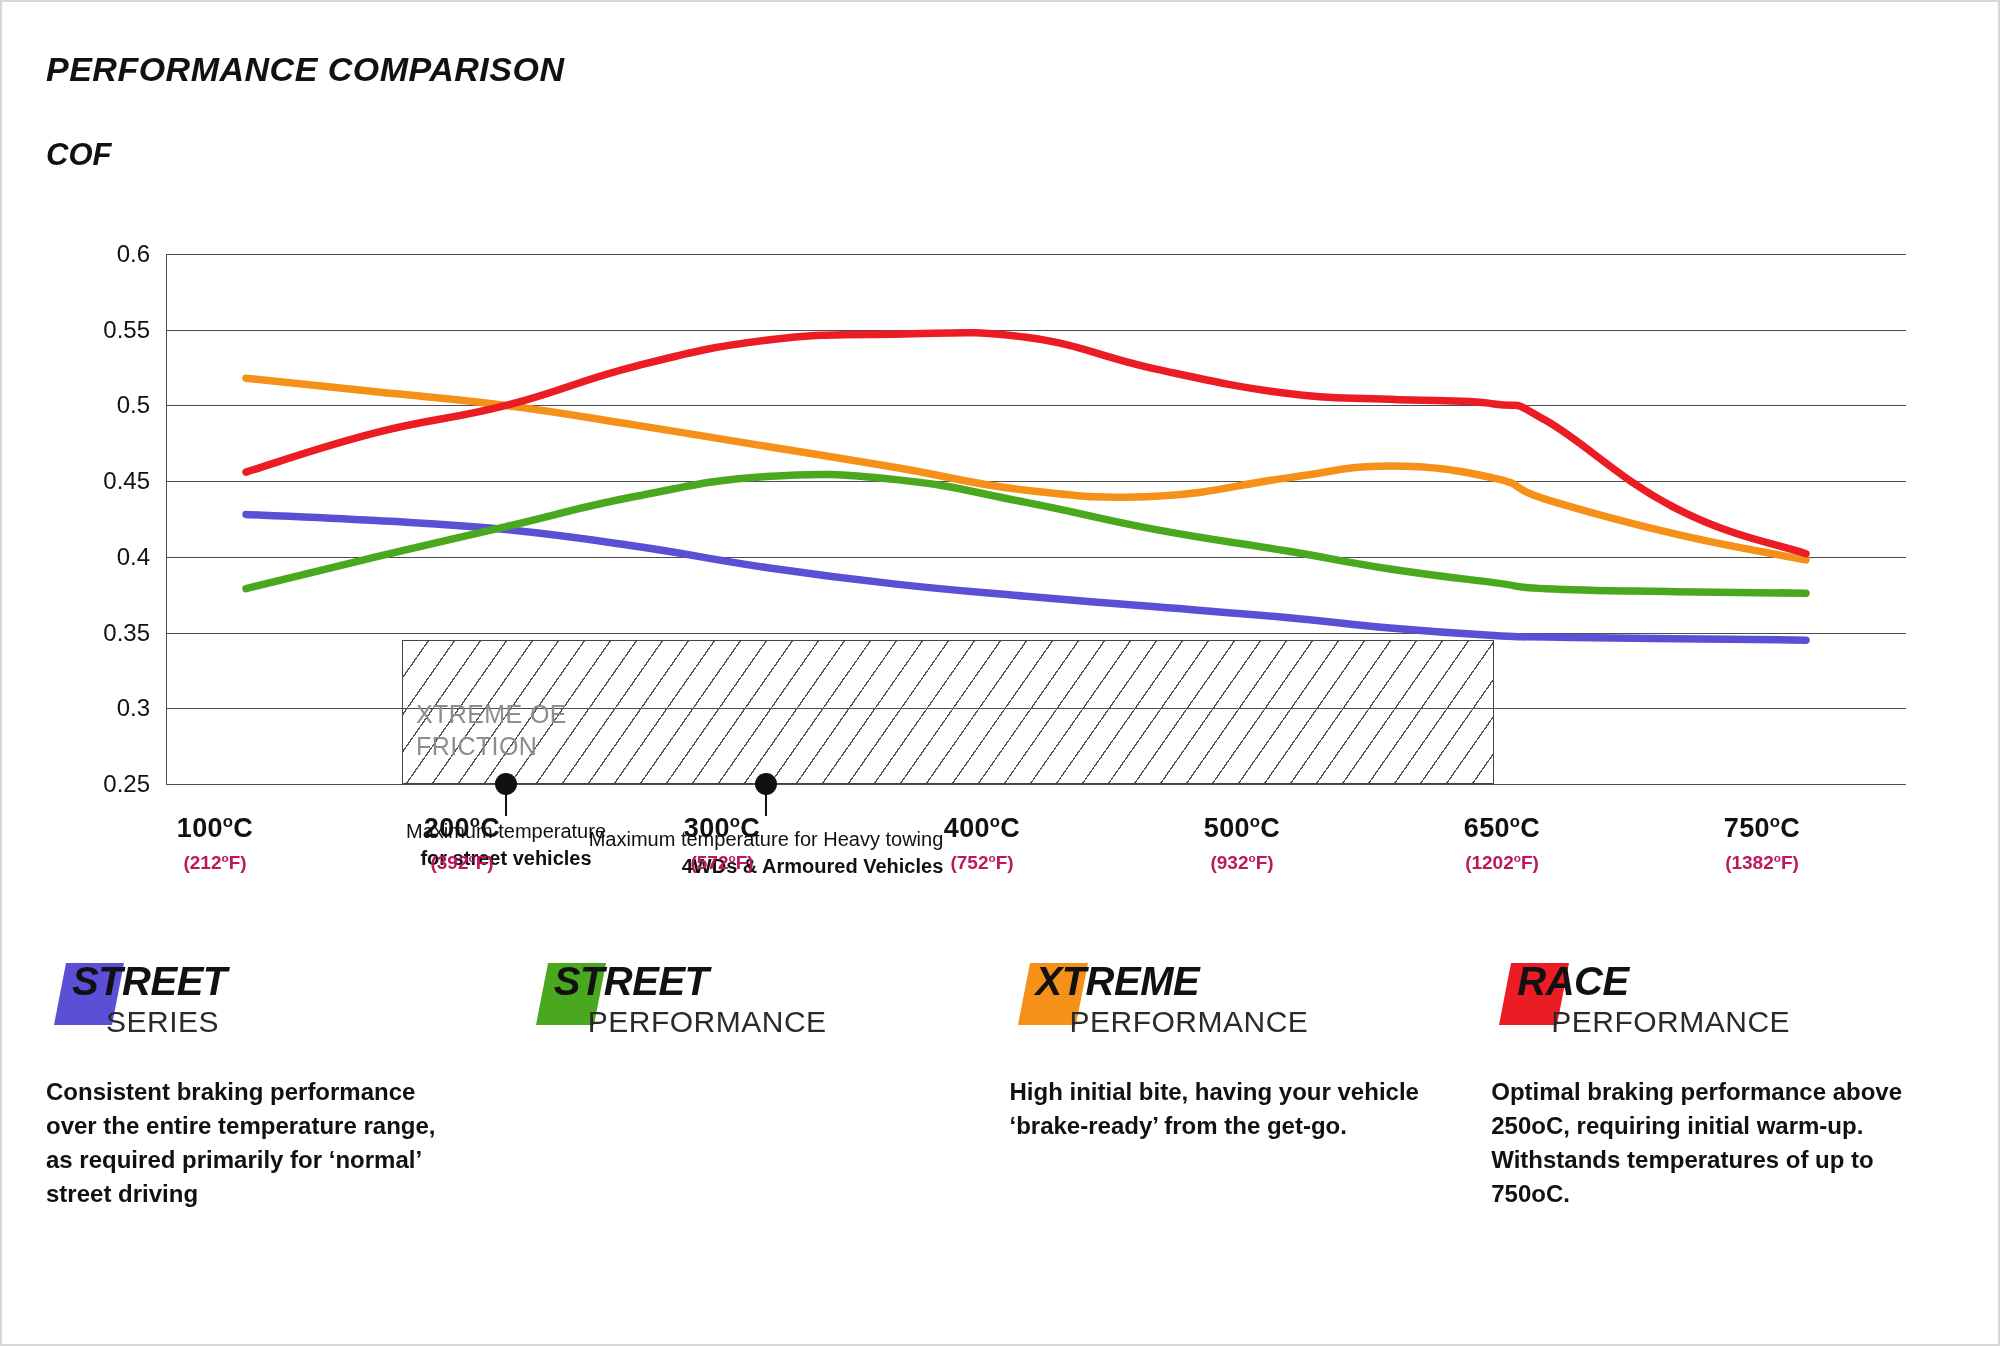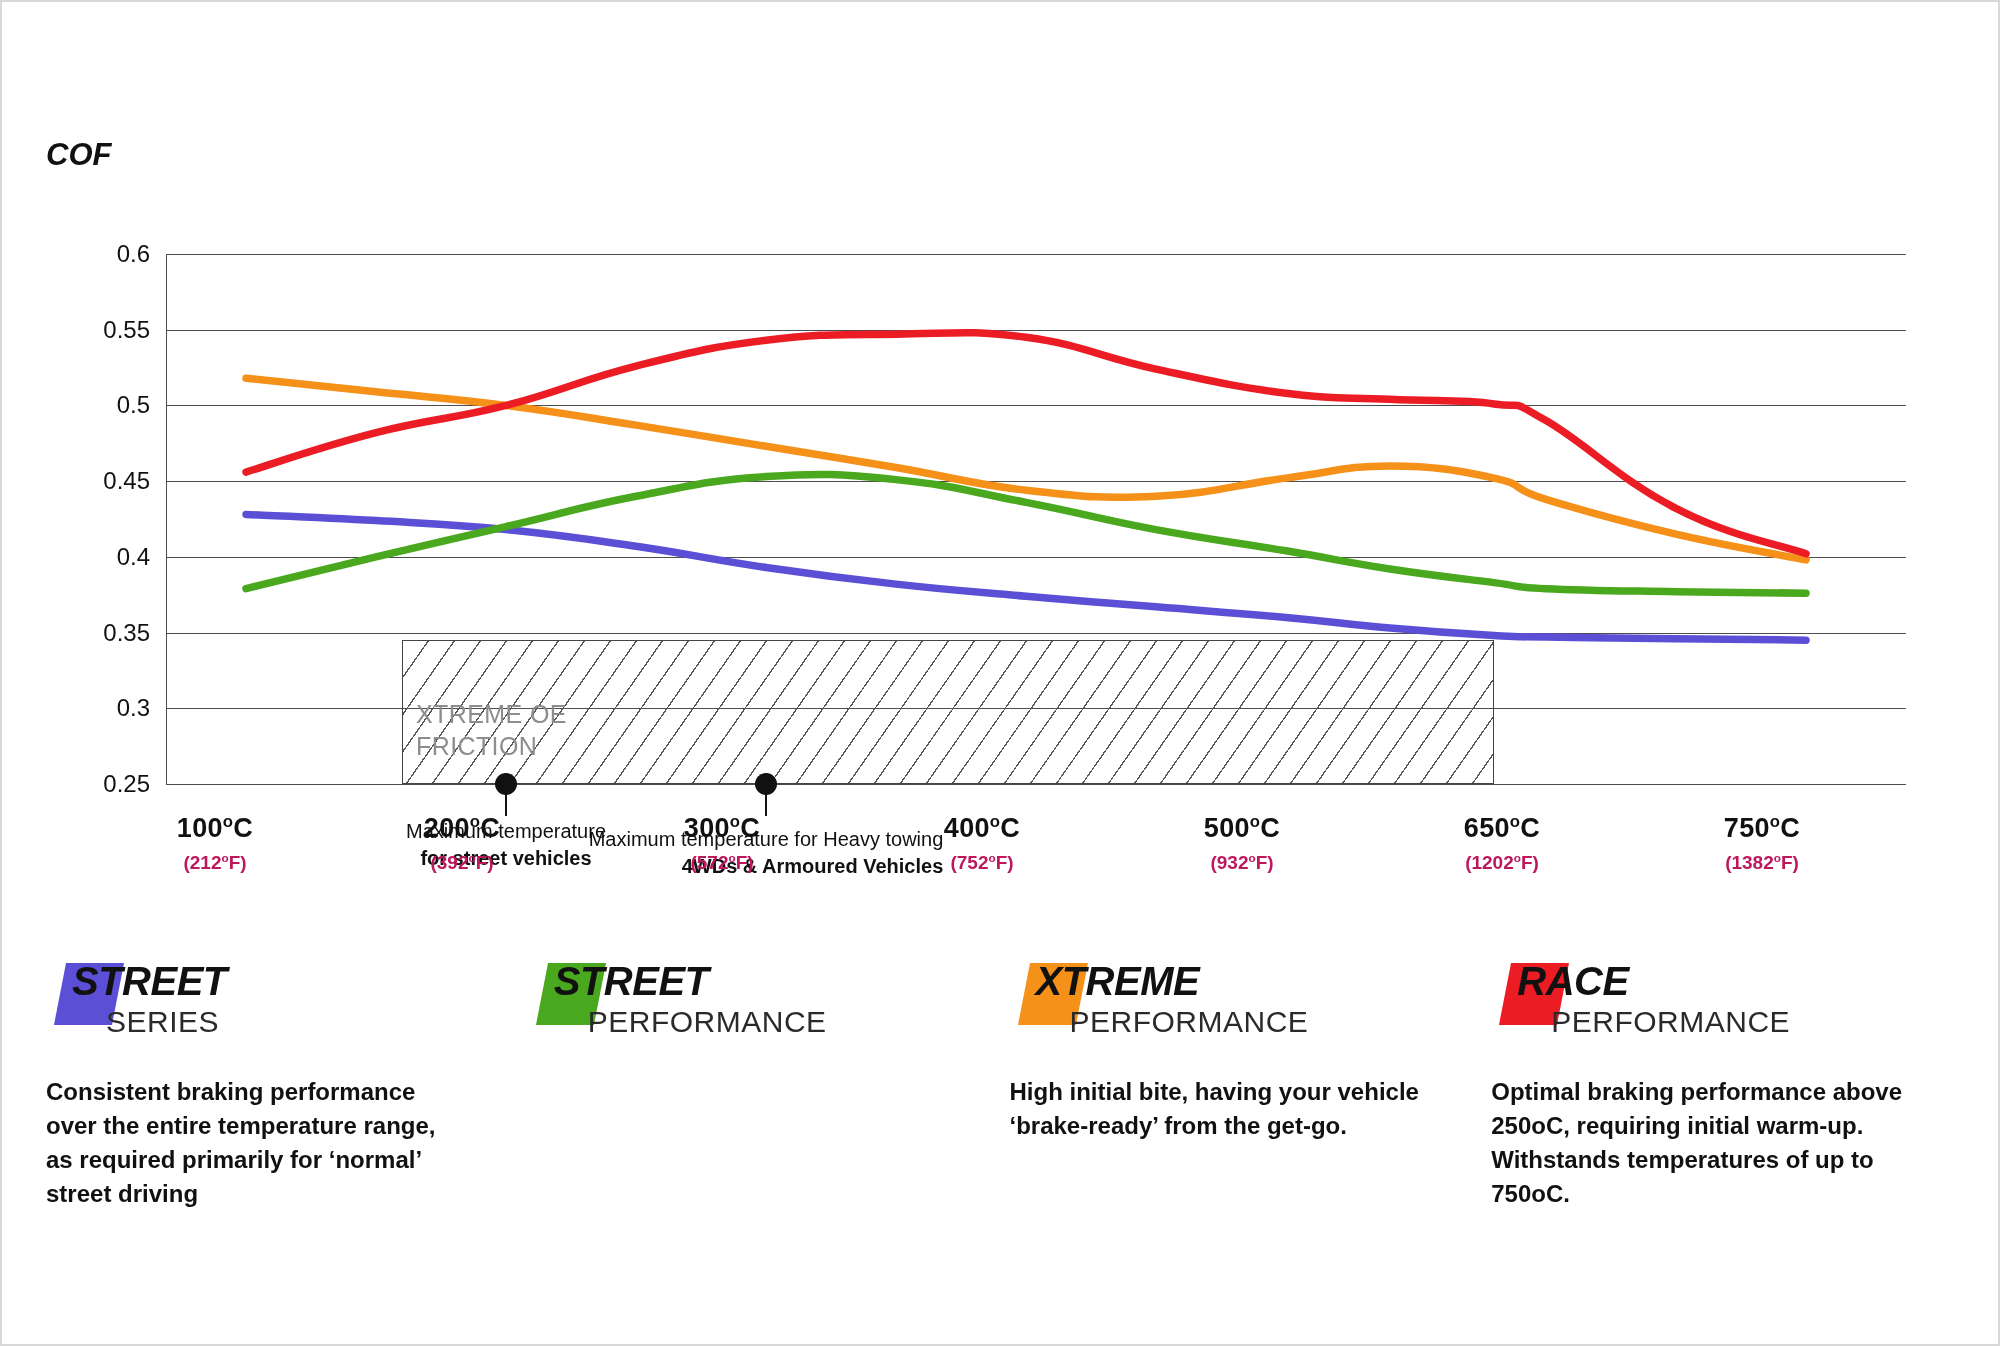--- a/index.html
+++ b/index.html
@@ -221,20 +221,21 @@
     line-height: 1.42;
     font-weight: 700;
     color: #111;
   }
 </style>
 </head>
 <body>
 
 <div class="page">
 
+  <div class="title">PERFORMANCE COMPARISON</div>
   <div class="subtitle">COF</div>
 
   <div class="chart">
     <div class="plot" id="plot">
       <div class="yaxis"></div>
       <div id="gridlines">
           <div class="gridline" style="top: 530px;"></div>
           <div class="ytickwrap" style="top: 530px;">
             <div class="ytick">0.25</div>
           </div>

